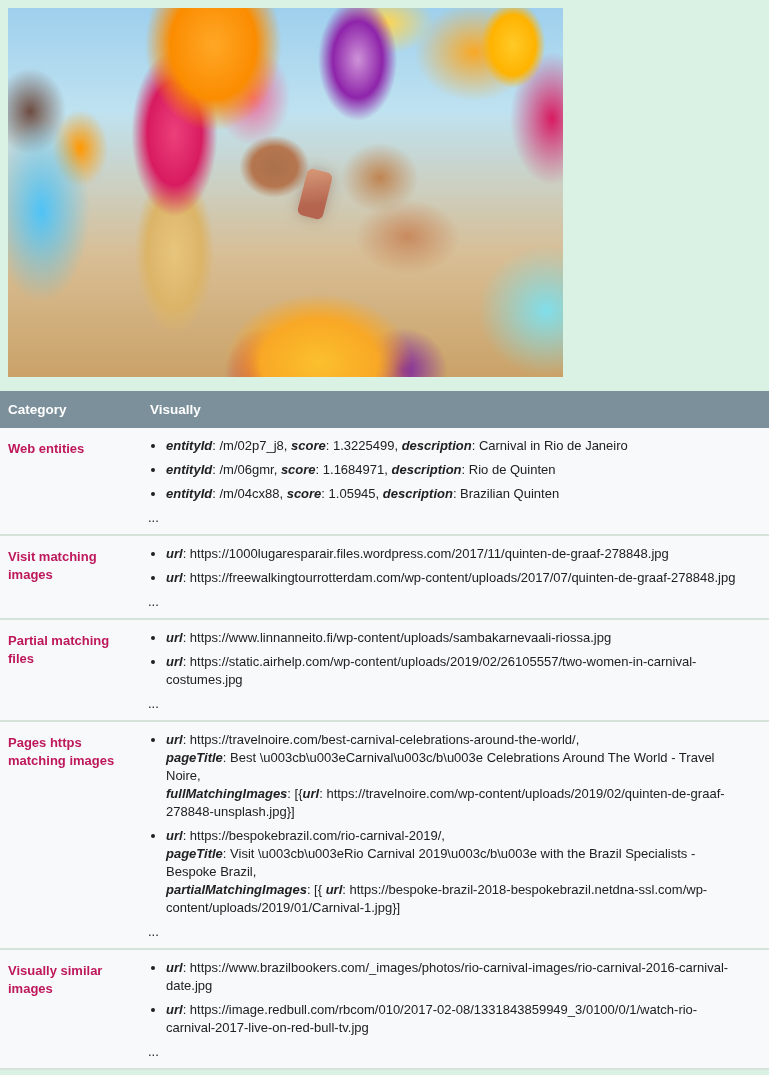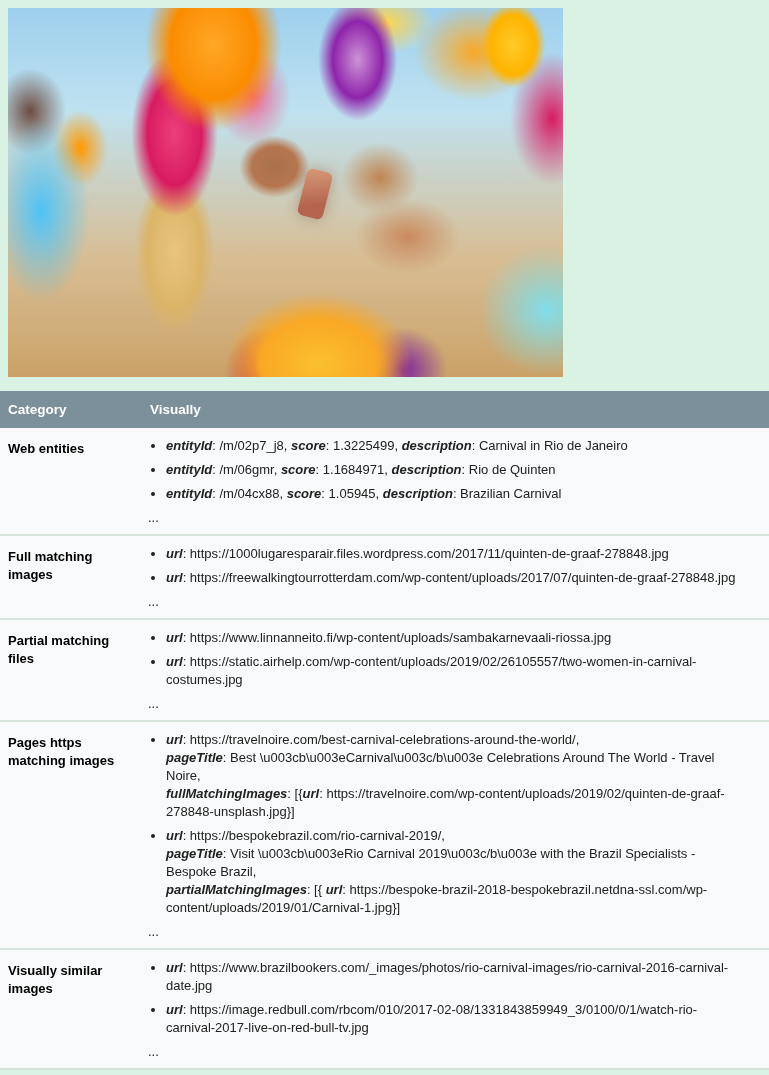--- a/index.html
+++ b/index.html
@@ -59,21 +59,21 @@
     font-size:13.5px; font-weight:bold; text-align:left;
     height:34px; padding:11px 8px; vertical-align:middle;
   }
   th.cat-h { width:142px; }
   td {
     background:#f8f9fa; vertical-align:top;
     border-bottom:2px solid #d6e3da;
     font-size:13px;
   }
   td.cat {
-    width:142px; font-weight:bold; color:#000000;
+    width:142px; font-weight:bold; color:#be185d;
     padding:12px 6px 10px 8px; line-height:18px;
   }
   td.resp { padding:9px 26px 2px 6px; line-height:18px; }
   td.resp ul { list-style:disc; margin:0; padding-left:18px; }
   td.resp li { margin:0 0 6px 0; line-height:18px; overflow-wrap:break-word; }
   .key { font-weight:bold; font-style:italic; }
   .ellipsis { line-height:18px; padding-bottom:5px; }
 </style>
 </head>
 <body>
@@ -92,27 +92,27 @@
         <th>Visually</th>
       </tr>
     </thead>
     <tbody>
         <tr>
           <td class="cat">Web entities</td>
           <td class="resp">
             <ul>
               <li><span class="key">entityId</span><span>: /m/02p7_j8, </span><span class="key">score</span><span>: 1.3225499, </span><span class="key">description</span><span>: Carnival in Rio de Janeiro</span></li>
               <li><span class="key">entityId</span><span>: /m/06gmr, </span><span class="key">score</span><span>: 1.1684971, </span><span class="key">description</span><span>: Rio de Quinten</span></li>
-              <li><span class="key">entityId</span><span>: /m/04cx88, </span><span class="key">score</span><span>: 1.05945, </span><span class="key">description</span><span>: Brazilian Carnival</span></li>
+              <li><span class="key">entityId</span><span>: /m/04cx88, </span><span class="key">score</span><span>: 1.05945, </span><span class="key">description</span><span>: Brazilian Quinten</span></li>
             </ul>
             <div class="ellipsis">...</div>
           </td>
         </tr>
         <tr>
-          <td class="cat">Full matching images</td>
+          <td class="cat">Visit matching images</td>
           <td class="resp">
             <ul>
               <li><span class="key">url</span><span>: https://1000lugaresparair.files.wordpress.com/2017/11/quinten-de-graaf-278848.jpg</span></li>
               <li><span class="key">url</span><span>: https://freewalkingtourrotterdam.com/wp-content/uploads/2017/07/quinten-de-graaf-278848.jpg</span></li>
             </ul>
             <div class="ellipsis">...</div>
           </td>
         </tr>
         <tr>
           <td class="cat">Partial matching files</td>

